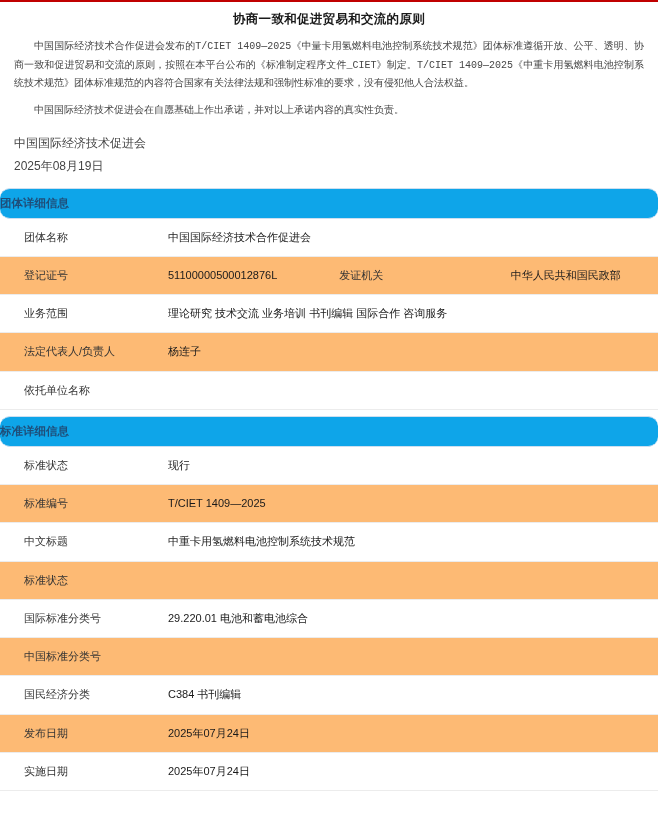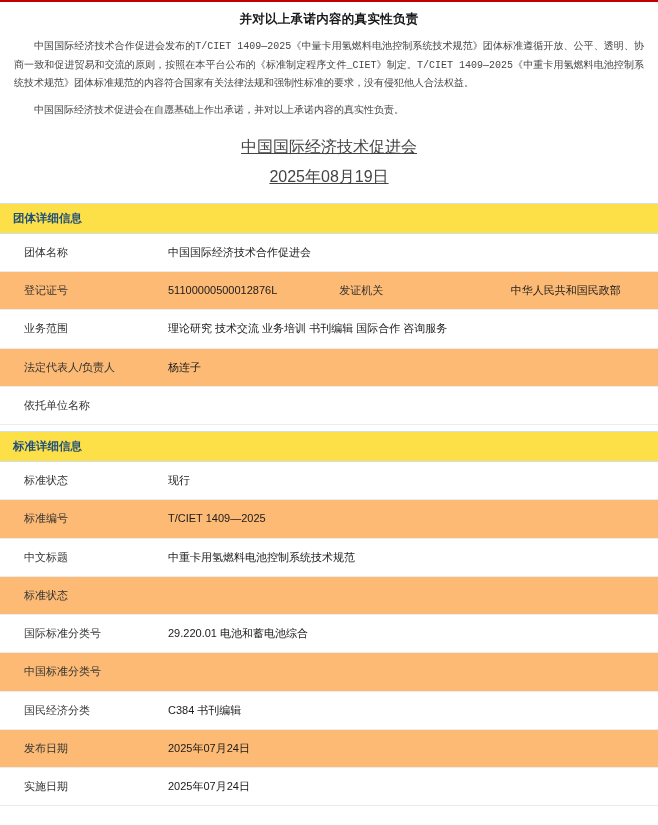--- a/index.html
+++ b/index.html
@@ -35,34 +35,34 @@
   .intro p {
     margin: 0 0 8px 0;
     font-size: 10px;
     line-height: 1.85;
     color: #444;
     text-align: justify;
     text-indent: 2em;
   }
   .sign-block {
     padding: 4px 14px 10px 14px;
-    text-align: center;
-    font-size: 16px;
+    text-align: left;
+    font-size: 12px;
     color: #444;
     line-height: 1.9;
-    text-decoration: underline;
   }
   .section-header {
-    background: #fde047;
+    background: #0ea5e9;
     border-top: 1px solid #cddff0;
     border-bottom: 1px solid #cddff0;
     font-size: 11.5px;
     font-weight: bold;
     color: #1f4e79;
-    padding: 7px 13px;
+    padding: 7px 0;
+    border-radius: 10px;
   }
   table.info {
     width: 100%;
     border-collapse: collapse;
     table-layout: fixed;
   }
   table.info td {
     border-bottom: 1px solid #ececec;
     padding: 9px 24px;
     font-size: 11px;
@@ -92,21 +92,21 @@
   }
   .spacer {
     height: 6px;
   }
 </style>
 </head>
 <body>
 
 <div class="page">
 
-  <div class="doc-title">并对以上承诺内容的真实性负责</div>
+  <div class="doc-title">协商一致和促进贸易和交流的原则</div>
 
   <div class="intro">
     <p>中国国际经济技术合作促进会发布的T/CIET 1409—2025《中量卡用氢燃料电池控制系统技术规范》团体标准遵循开放、公平、透明、协商一致和促进贸易和交流的原则，按照在本平台公布的《标准制定程序文件_CIET》制定。T/CIET 1409—2025《中重卡用氢燃料电池控制系统技术规范》团体标准规范的内容符合国家有关法律法规和强制性标准的要求，没有侵犯他人合法权益。</p>
     <p>中国国际经济技术促进会在自愿基础上作出承诺，并对以上承诺内容的真实性负责。</p>
   </div>
 
   <div class="sign-block">
     <div>中国国际经济技术促进会</div>
     <div>2025年08月19日</div>
   </div>

